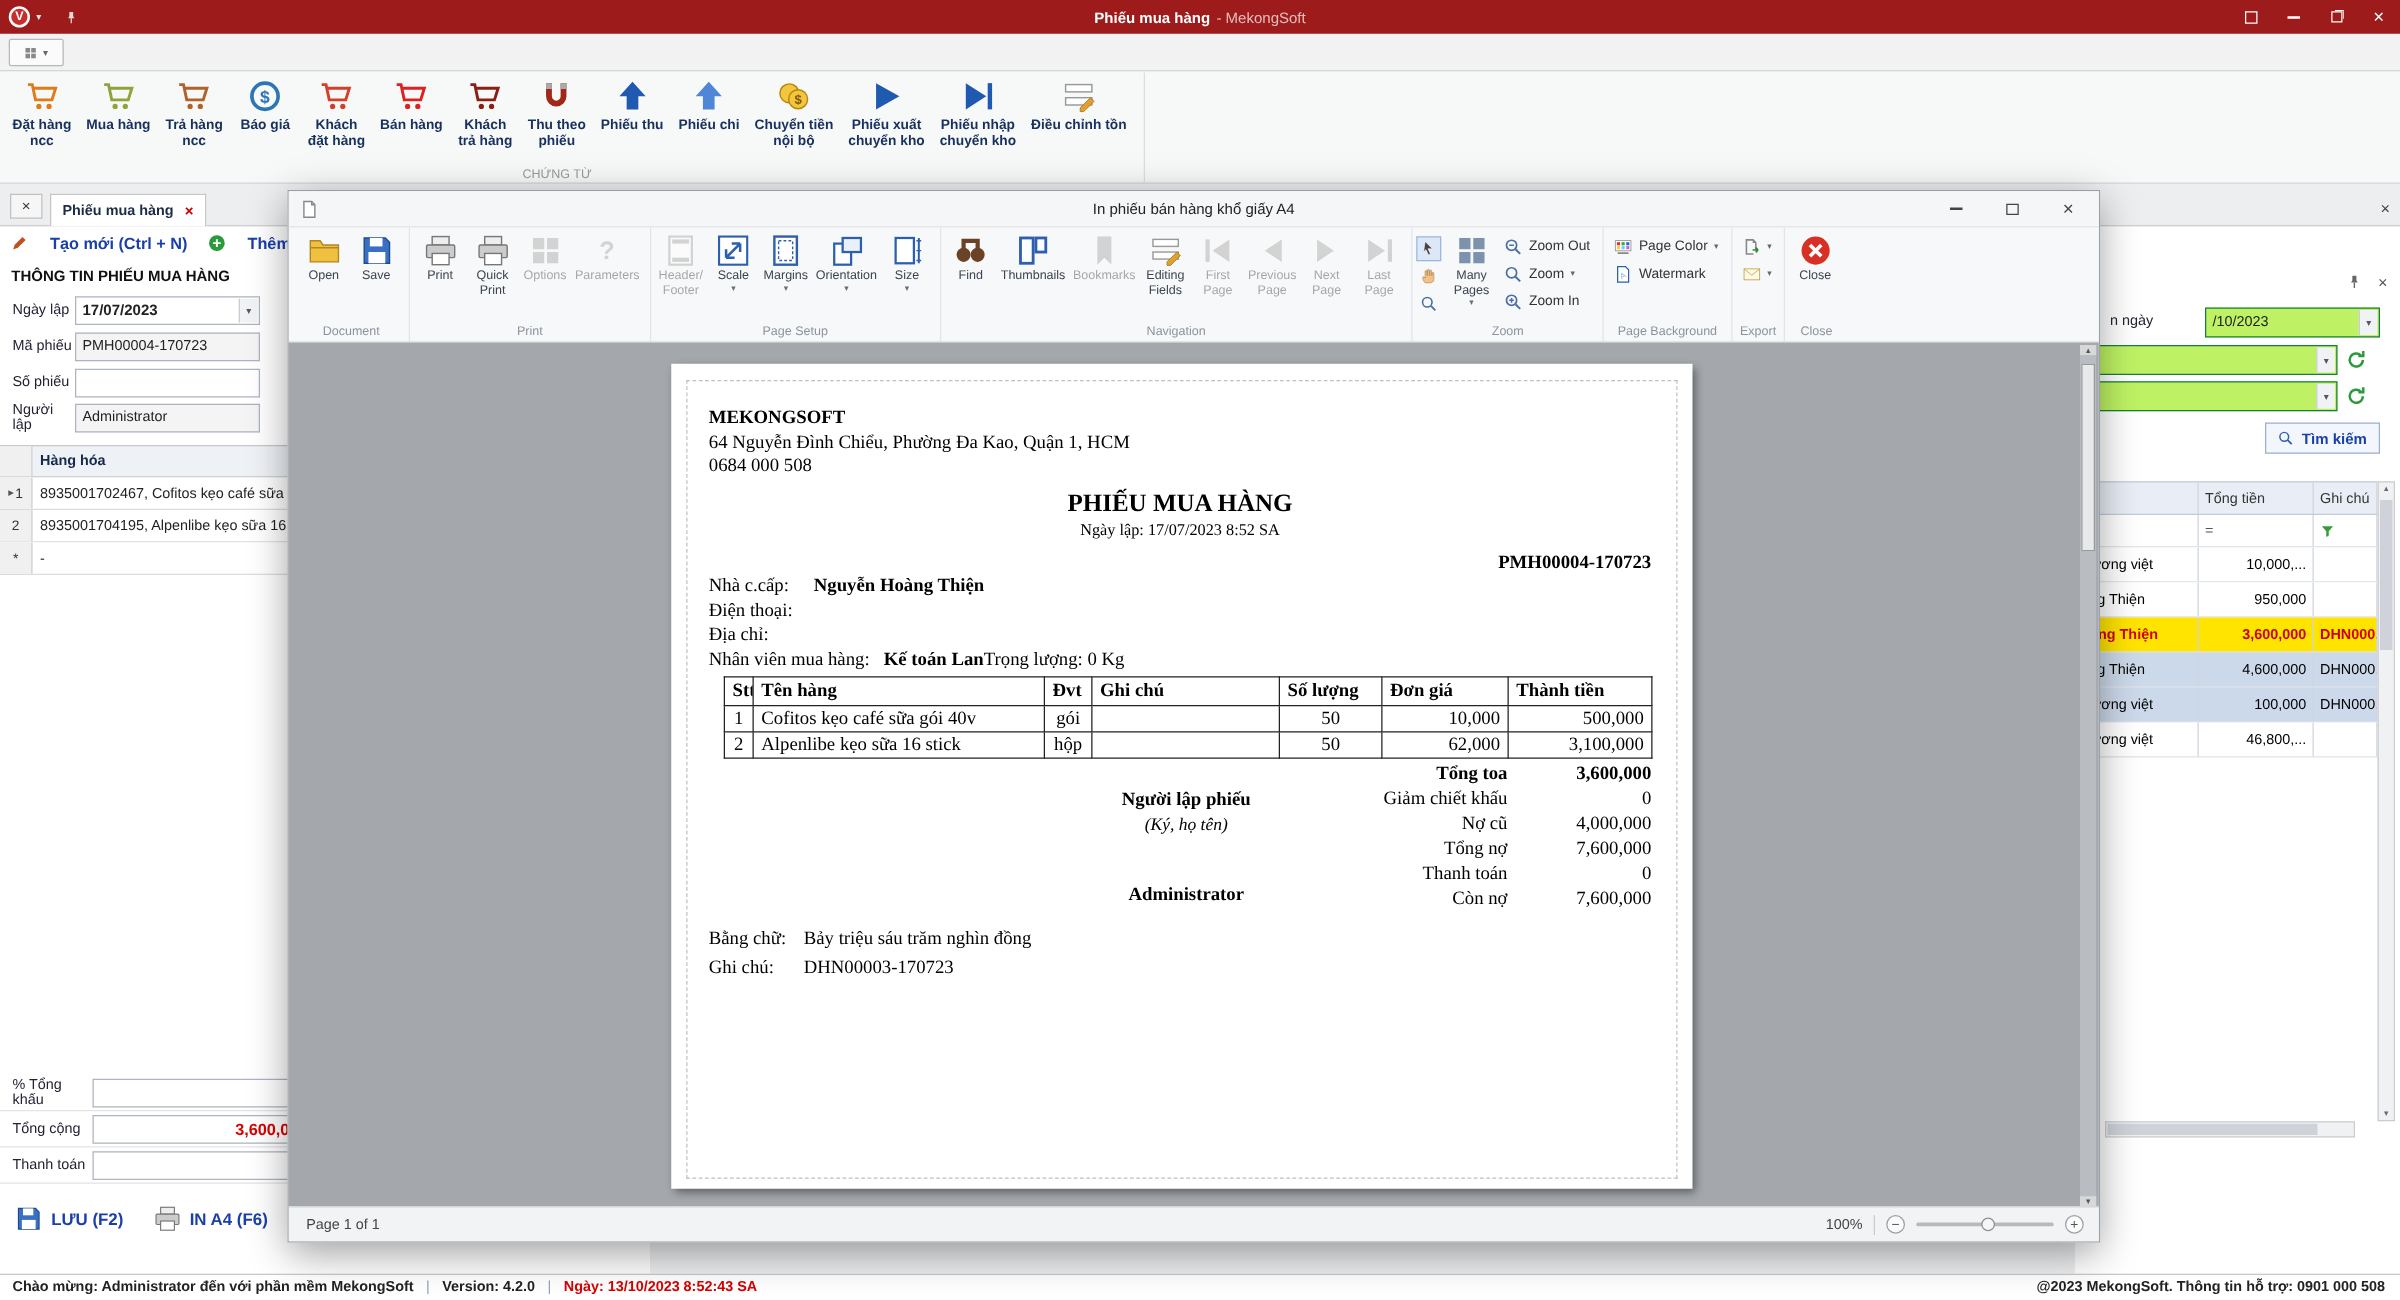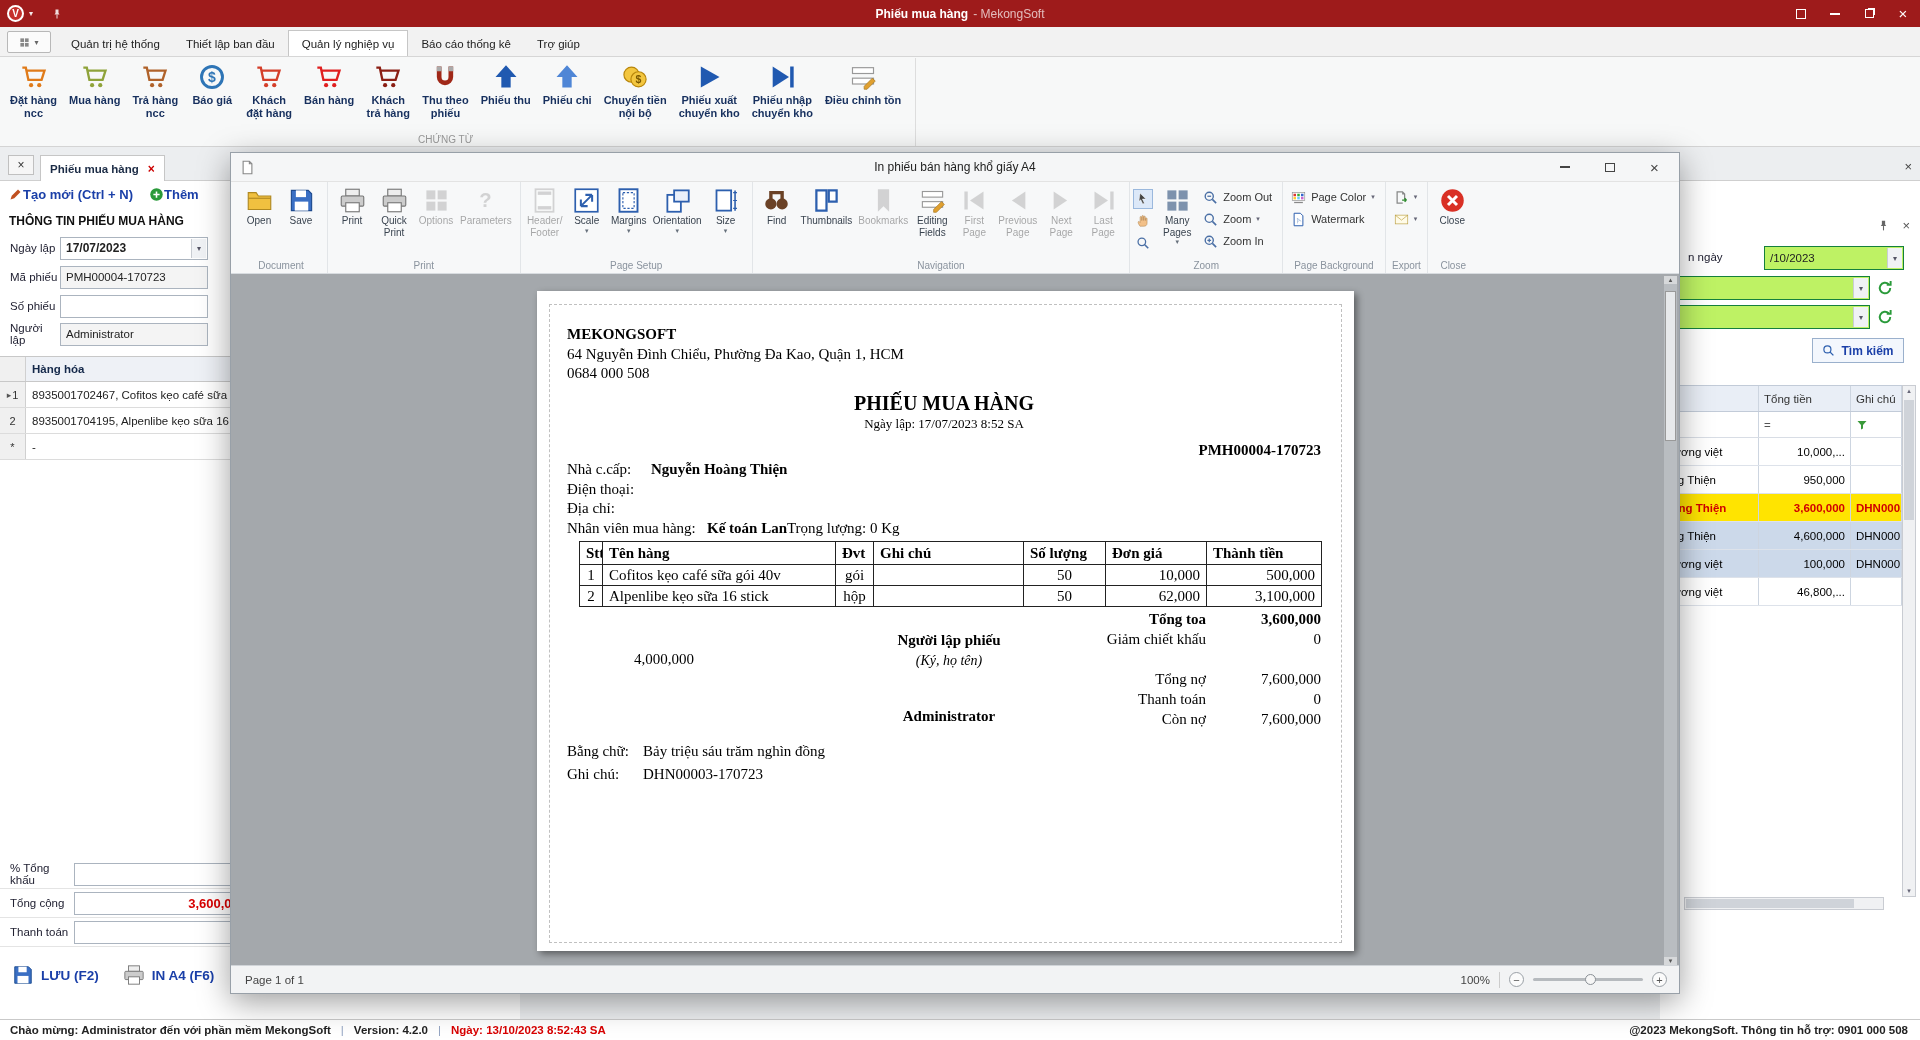--- a/index.html
+++ b/index.html
@@ -42,21 +42,21 @@
   
   .doctabs{position:absolute;top:150px;left:0;width:100%;height:31px;background:#eceef0;border-bottom:1px solid #cfcfcf;z-index:5}
   .dt-close{position:absolute;left:8px;bottom:5px;width:26px;height:20px;border:1px solid #c0c0c0;background:#f6f6f6;text-align:center;line-height:18px;font-size:12px;color:#333;cursor:pointer}
   .dtab{position:absolute;left:40px;bottom:-1px;height:26px;background:#fff;border:1px solid #c6c6c6;border-bottom:none;display:flex;align-items:center;padding:0 9px;gap:9px;font-size:11.5px;font-weight:bold;color:#1b2b45;cursor:pointer}
   .dtab .x{color:#c00;font-size:12px}
   .dt-close-right{position:absolute;right:8px;bottom:6px;font-size:13px;color:#444;cursor:pointer}
 
   
   .lpanel{position:absolute;left:0;top:181px;width:520px;height:838px;background:#fff;z-index:4}
   .llinks{position:absolute;top:6px;left:8px;display:flex;gap:16px;align-items:center}
-  .llink{display:flex;gap:0;align-items:center;font-size:13px;font-weight:bold;color:var(--c-accent,#1a3fa8);cursor:pointer}
+  .llink{display:flex;gap:17px;align-items:center;font-size:13px;font-weight:bold;color:var(--c-accent,#1a3fa8);cursor:pointer}
   .llink svg{width:15px;height:15px}
   .lsection{position:absolute;top:33px;left:9px;font-size:12px;font-weight:bold;color:#111}
   .lfield{position:absolute;left:0;height:24px;display:flex;align-items:center;width:520px}
   .flabel{width:60px;padding-left:10px;font-size:11.5px;color:#223;flex:none}
   .finput{position:relative;width:148px;height:23px;border:1px solid #abb4bf;background:#fff;font-size:11.5px;display:flex;align-items:center;padding:0 5px;color:#222}
   .finput.ro{background:#f4f4f4}
   .finput .cdd{position:absolute;right:1px;top:1px;bottom:1px;width:15px;background:#f0f2f5;border-left:1px solid #c8ccd2;display:flex;align-items:center;justify-content:center;font-size:8px;color:#556}
   .lgrid{position:absolute;left:0;top:175px;width:520px}
   .lg-row{display:flex;height:26px;border-bottom:1px solid #dcdcdc;align-items:stretch;background:#fff}
   .lg-head{background:#eef1f6;border-top:1px solid #c8c8c8;border-bottom:1px solid #c8c8c8}
@@ -381,27 +381,20 @@
       <span class="wc wc-close">×</span>
     </div>
   </div>
 
   <div class="menubar">
     <div class="app-btn">
       <svg>
           <use href="#s-grid4" style="color:#888"></use>
         </svg>
       <span class="dd">▾</span>
-    </div>
-    <div class="menu-tabs">
-      <div class="mtab">Quản trị hệ thống</div>
-      <div class="mtab">Thiết lập ban đầu</div>
-      <div class="mtab active">Quản lý nghiệp vụ</div>
-      <div class="mtab">Báo cáo thống kê</div>
-      <div class="mtab">Trợ giúp</div>
     </div>
   </div>
 
   <div class="ribbon">
     <div class="rgroup">
       <div class="rbtn">
         <svg style="color:#e07b1a">
             <use href="#s-cart"></use>
           </svg>
         <span class="rlb">Đặt hàng
@@ -1022,20 +1015,21 @@
           <div class="tots">
             <div class="trow b">
                 <span class="tl">Tổng toa</span>
                 <span class="tv">3,600,000</span>
               </div>
             <div class="trow">
                 <span class="tl">Giảm chiết khấu</span>
                 <span class="tv">0</span>
               </div>
             <div class="trow">
+                <span class="tl">Nợ cũ</span>
                 <span class="tv">4,000,000</span>
               </div>
             <div class="trow">
                 <span class="tl">Tổng nợ</span>
                 <span class="tv">7,600,000</span>
               </div>
             <div class="trow">
                 <span class="tl">Thanh toán</span>
                 <span class="tv">0</span>
               </div>

